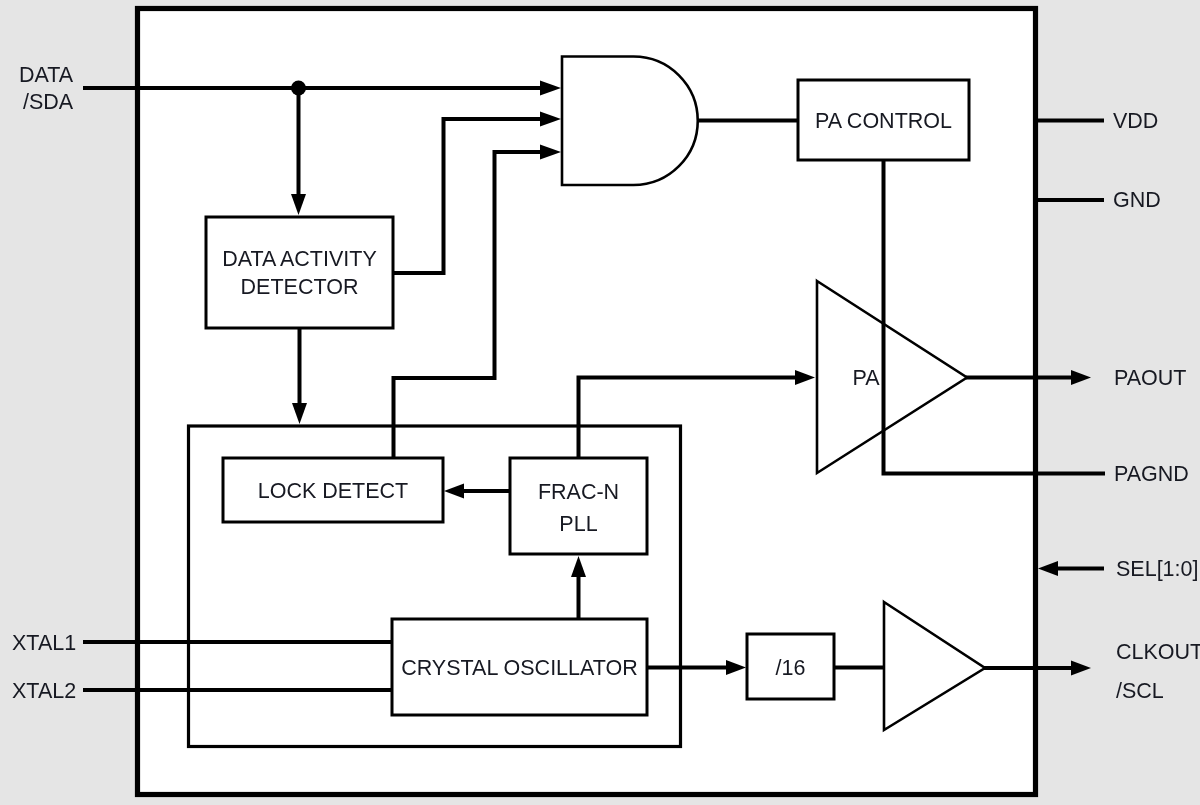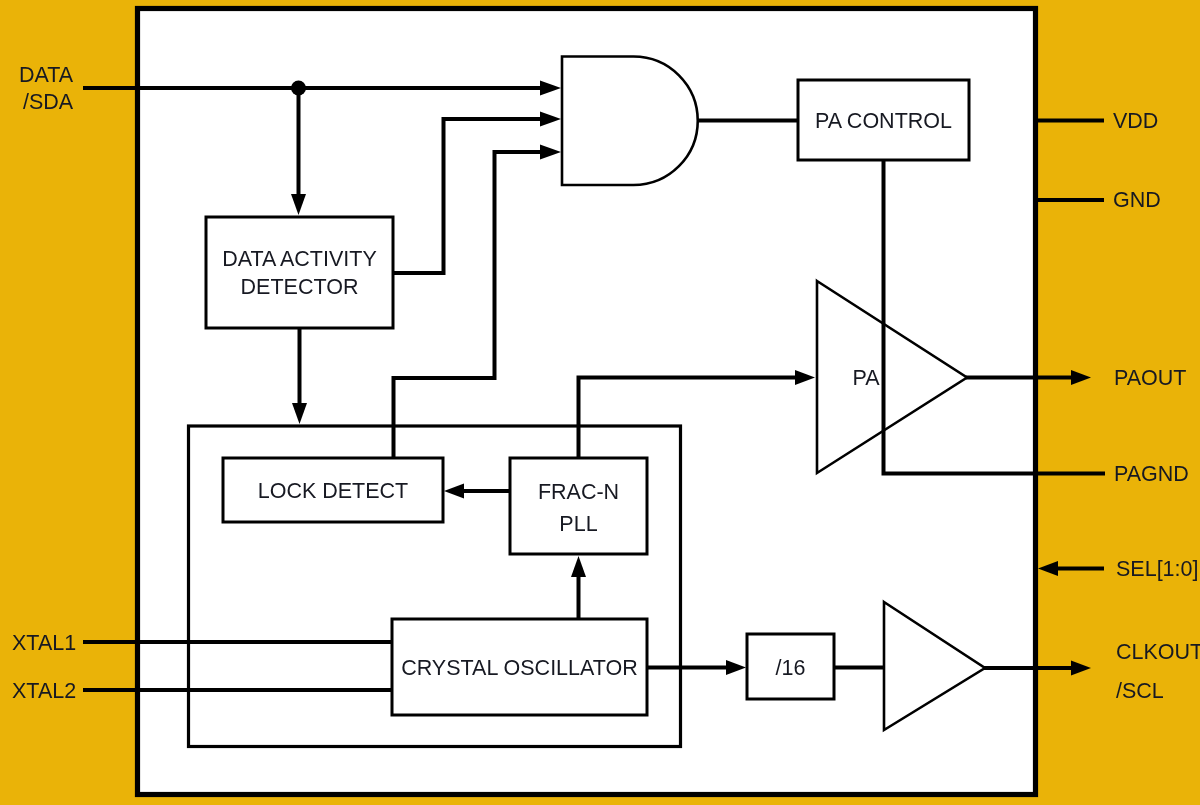--- a/index.html
+++ b/index.html
@@ -4,21 +4,21 @@
 <style>
   html, body {
     margin: 0;
     padding: 0;
     background: #ffffff;
   }
   .stage {
     position: relative;
     width: 1200px;
     height: 805px;
-    background: #eab308;
+    background: #e5e5e5;
   }
   svg { display: block; }
   text {
     font-family: "Liberation Sans", sans-serif;
     font-size: 21.5px;
     fill: #171922;
   }
   .mid { text-anchor: middle; }
   .outer-rect { fill: #ffffff; stroke: #000000; stroke-width: 5.2; }
   .inner-rect { fill: #ffffff; stroke: #000000; stroke-width: 3.2; }

